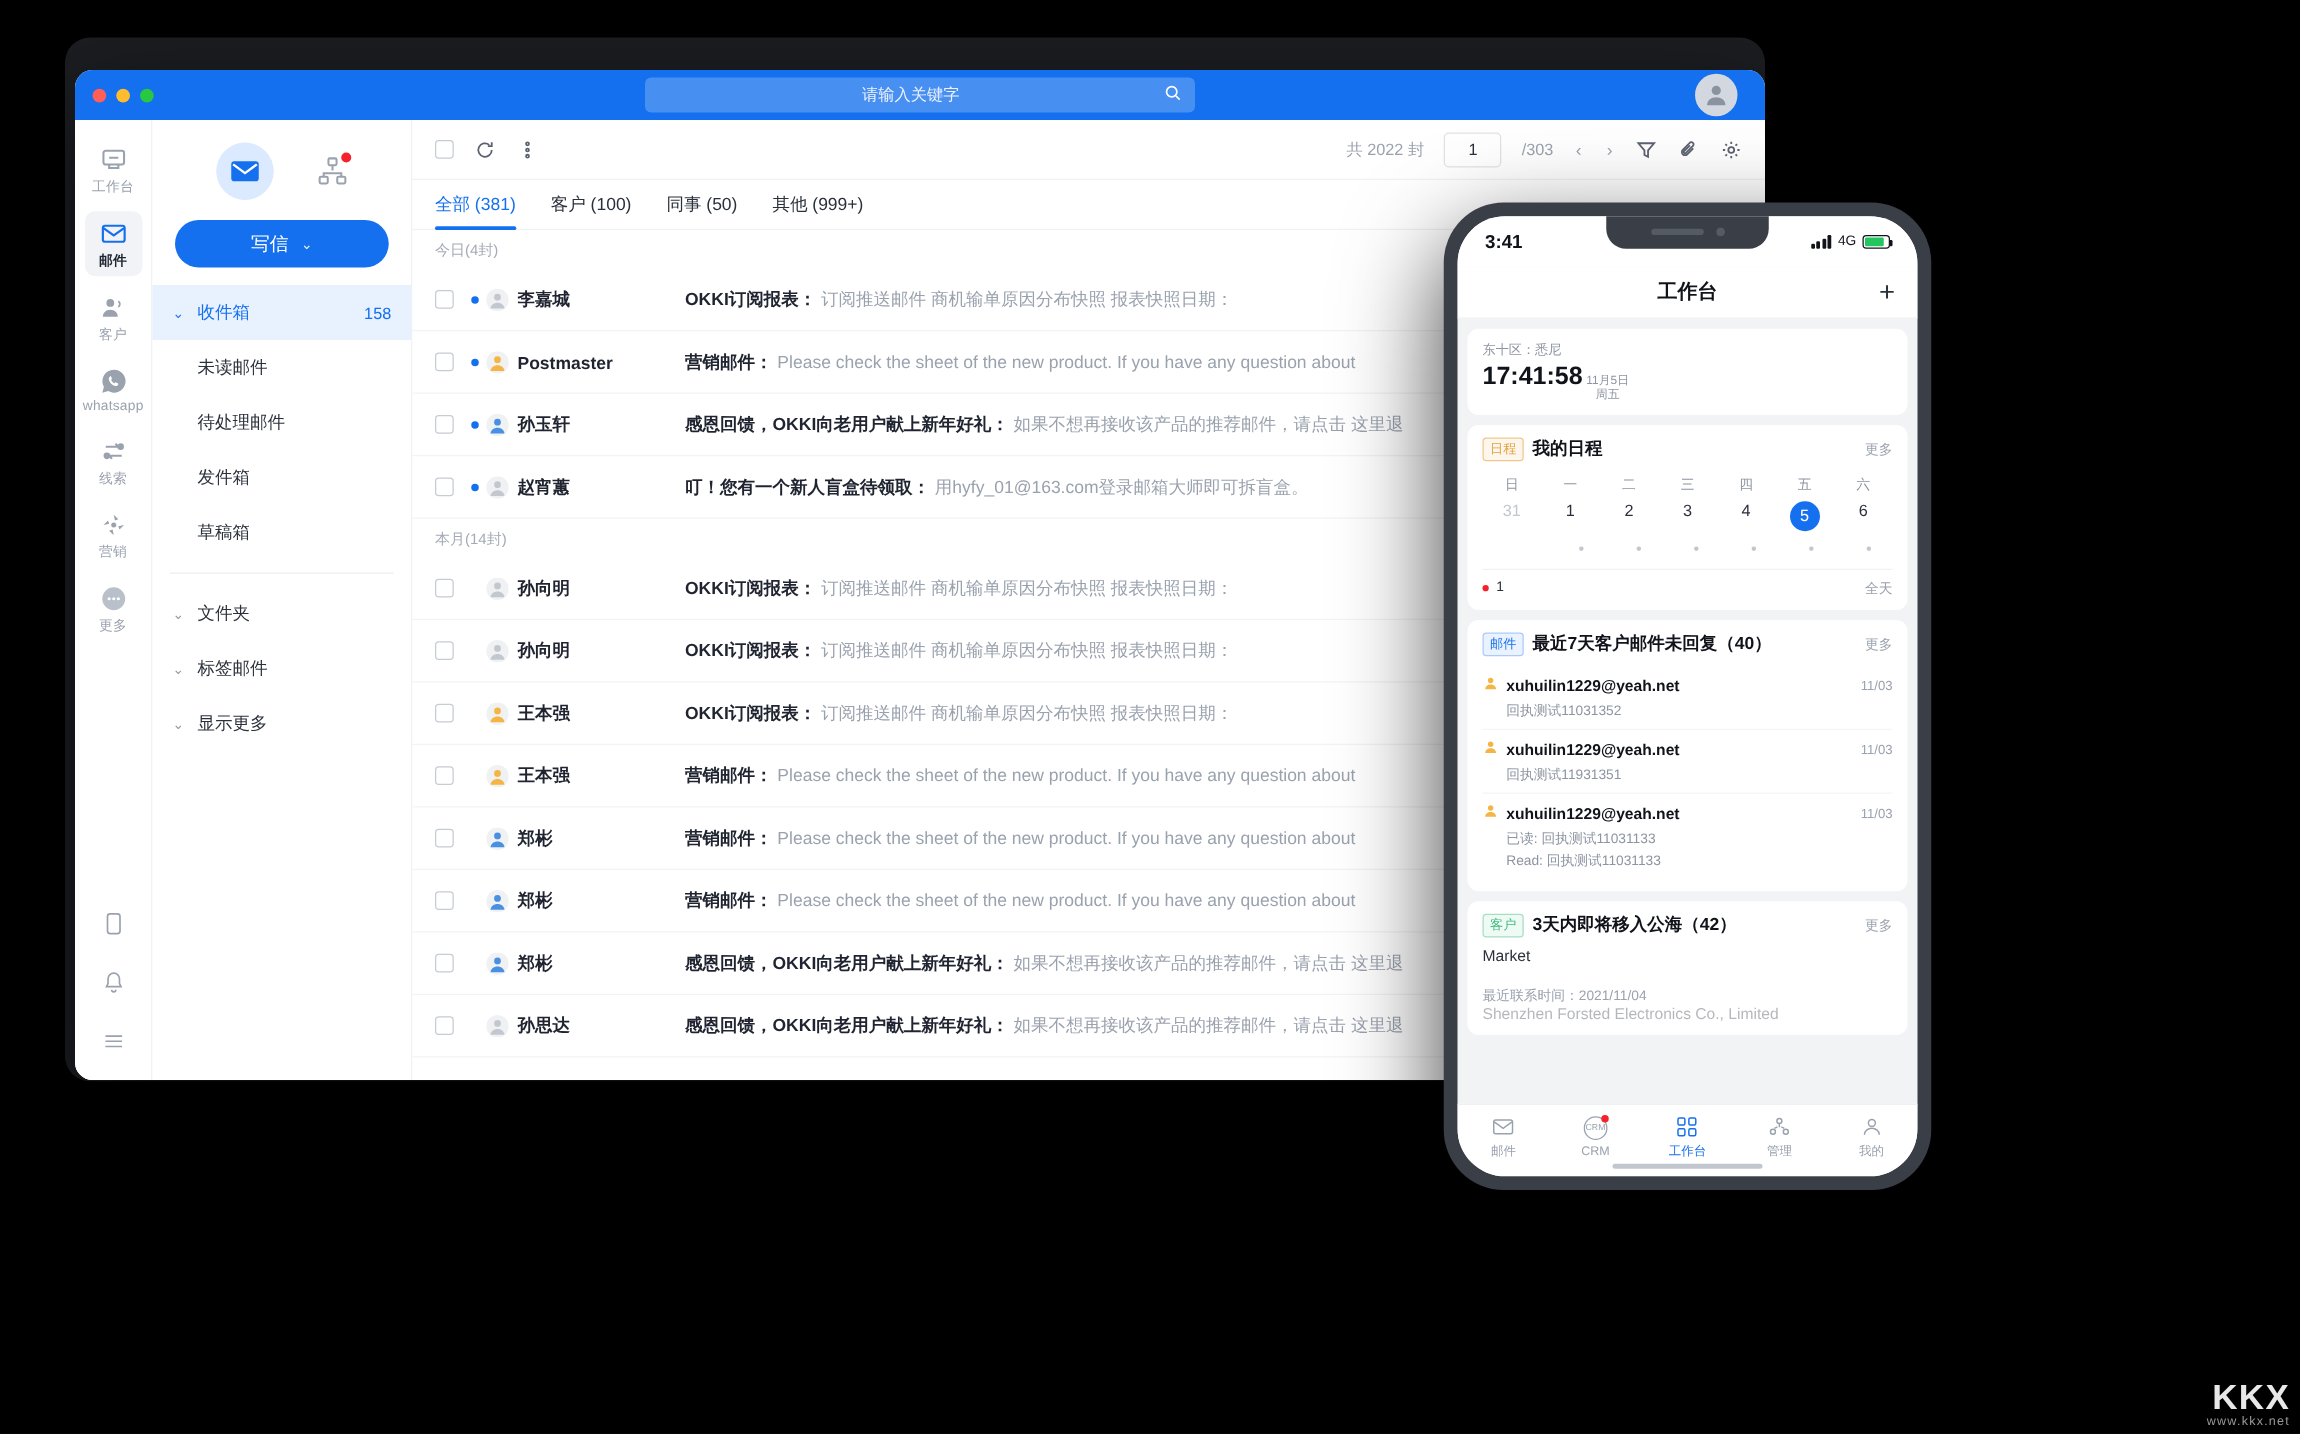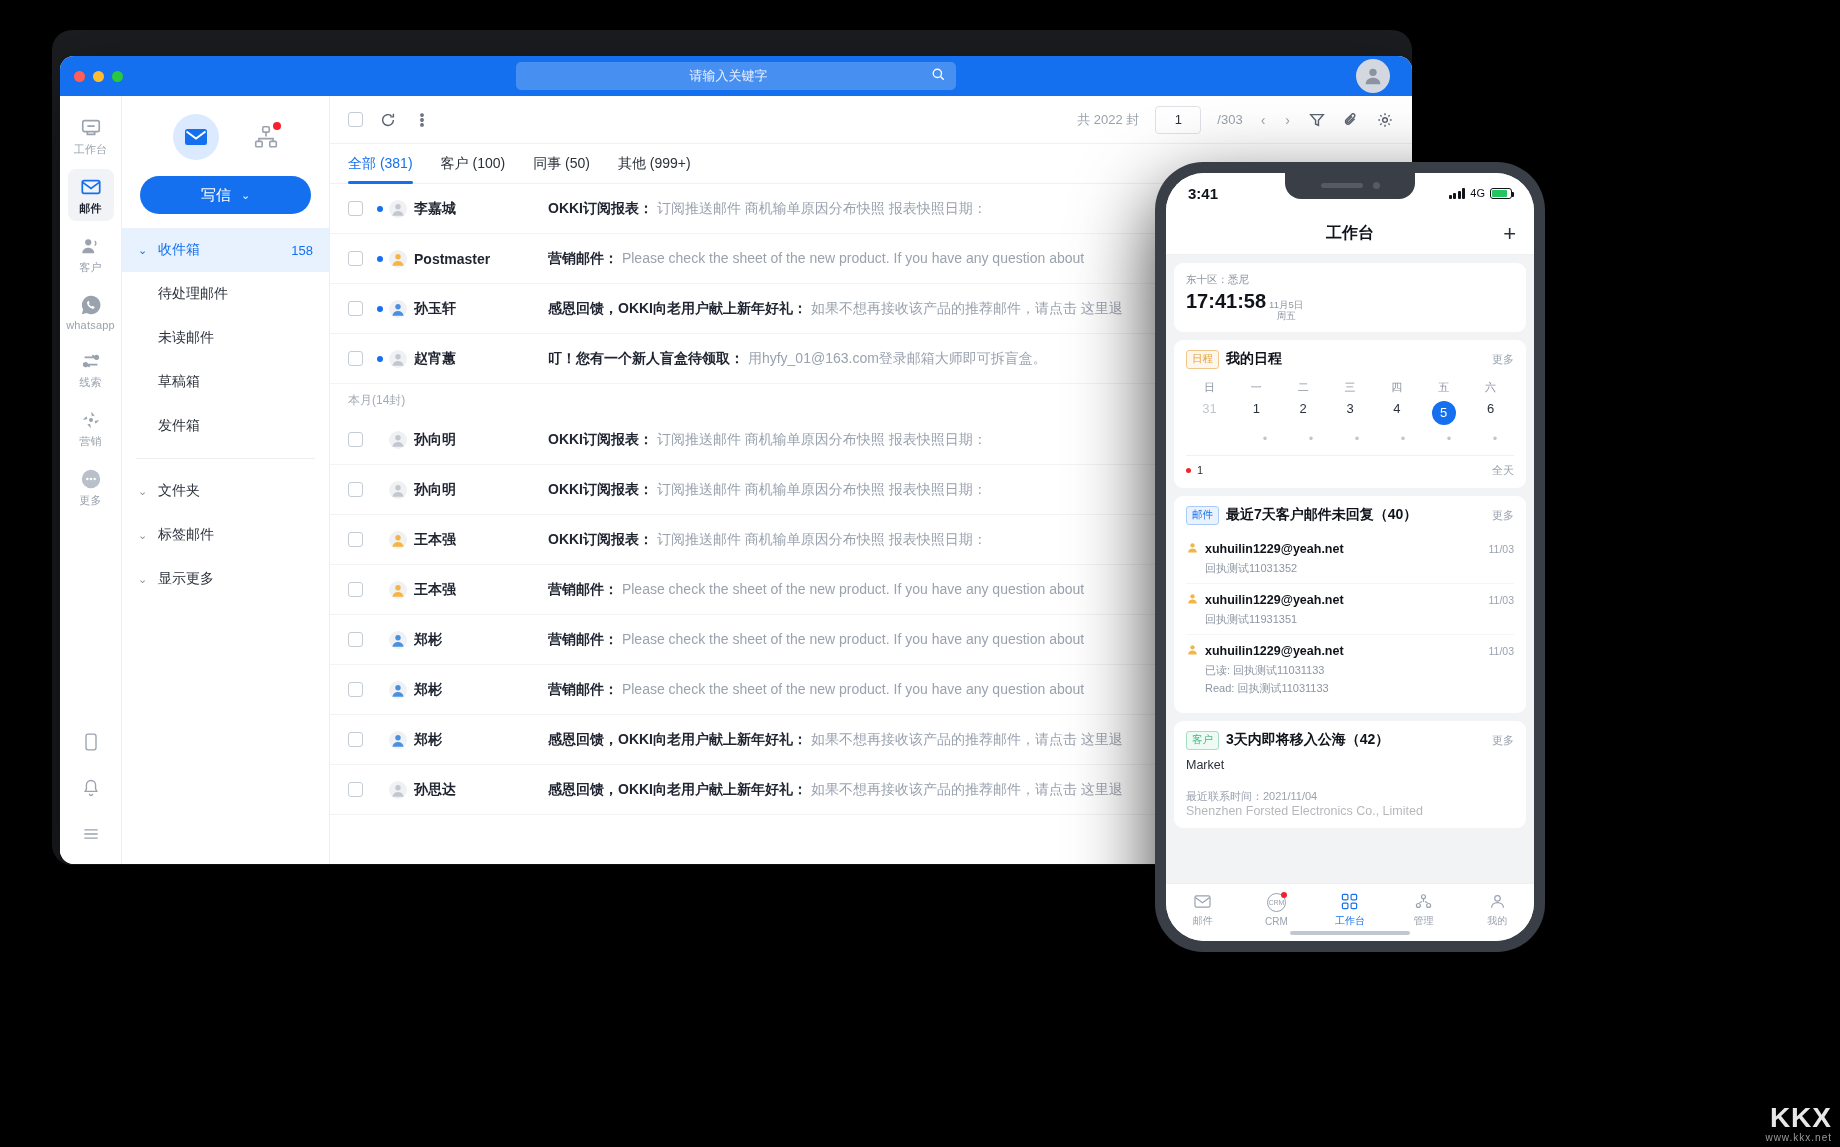--- a/index.html
+++ b/index.html
@@ -337,30 +337,30 @@
           <span>写信</span>
           <span class="cv">⌄</span>
         </div>
 
         <div class="fold-row sel">
           <span class="chev">⌄</span>
           <span class="nm">收件箱</span>
           <span class="ct">158</span>
         </div>
         <div class="fold-row indent">
+          <span class="nm">未读邮件</span>
+        </div>
+        <div class="fold-row indent">
           <span class="nm">待处理邮件</span>
         </div>
         <div class="fold-row indent">
-          <span class="nm">未读邮件</span>
+          <span class="nm">发件箱</span>
         </div>
         <div class="fold-row indent">
           <span class="nm">草稿箱</span>
-        </div>
-        <div class="fold-row indent">
-          <span class="nm">发件箱</span>
         </div>
         <div class="fold-sep"></div>
         <div class="fold-row">
           <span class="chev">⌄</span>
           <span class="nm">文件夹</span>
         </div>
         <div class="fold-row">
           <span class="chev">⌄</span>
           <span class="nm">标签邮件</span>
         </div>
@@ -411,20 +411,21 @@
         </div>
 
         <div class="tabs">
           <div class="tab act">全部 (381)</div>
           <div class="tab">客户 (100)</div>
           <div class="tab">同事 (50)</div>
           <div class="tab">其他 (999+)</div>
         </div>
 
         <div id="mail-list">
+            <div class="grouphdr">今日(4封)</div>
             <div class="mrow">
               <span class="cbx"></span>
               <span class="unread"></span>
               <span class="av">
                 <svg viewBox="0 0 24 24">
                   <circle cx="12" cy="12" r="12" fill="#f0f1f3"></circle>
                   <circle cx="12" cy="9" r="3.6" fill="#c3c8d0"></circle>
                   <path d="M4.5 21c.6-4 3.7-6.2 7.5-6.2s6.9 2.2 7.5 6.2z" fill="#c3c8d0"></path>
                 </svg>
               </span>

